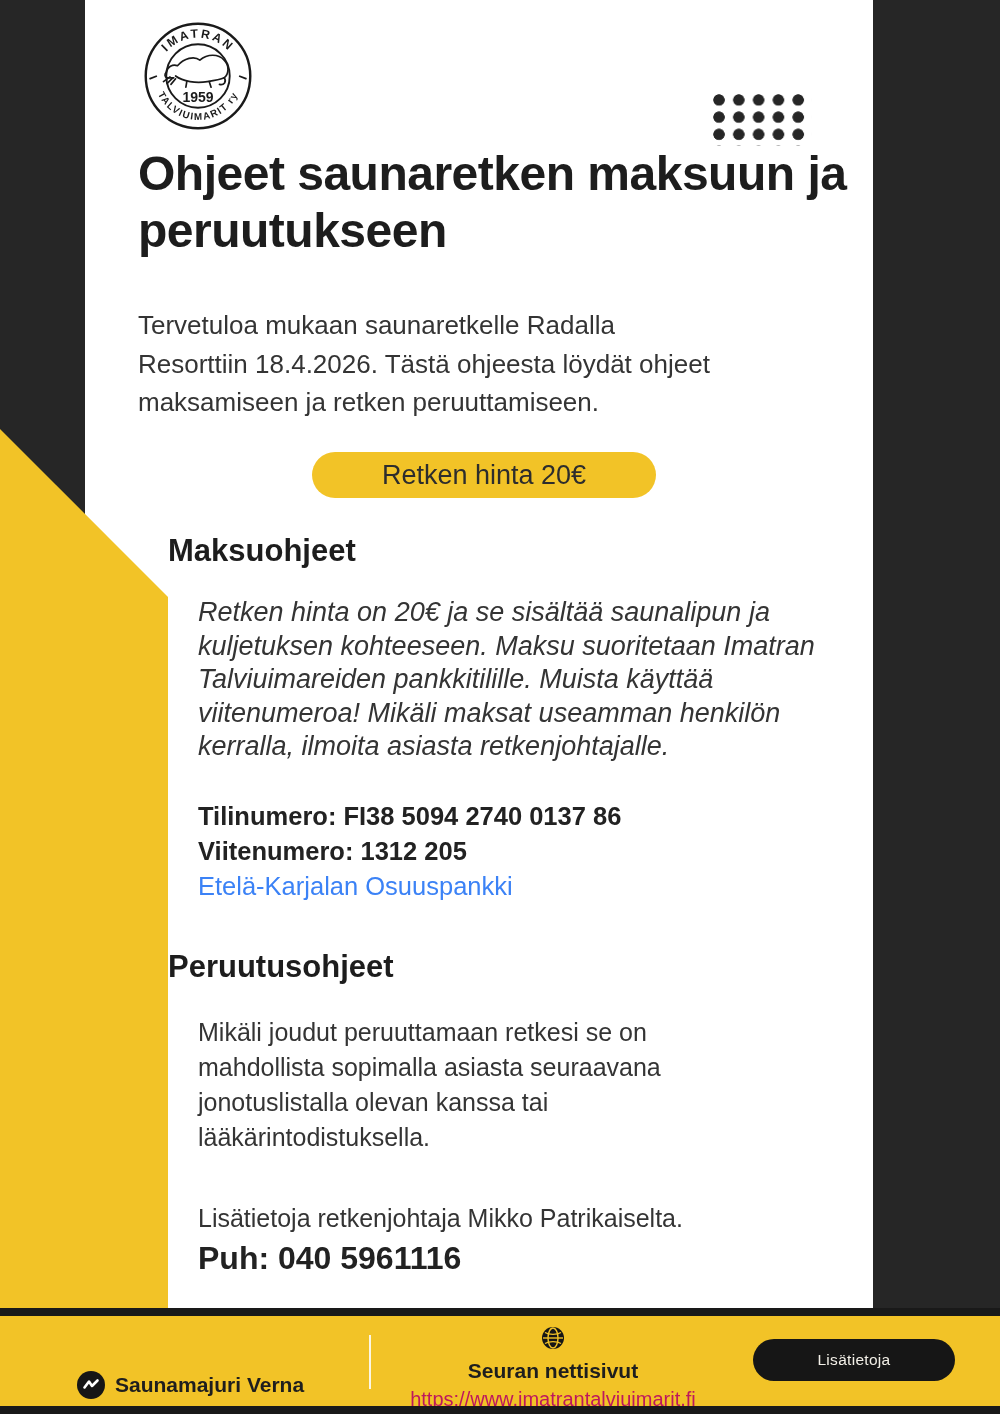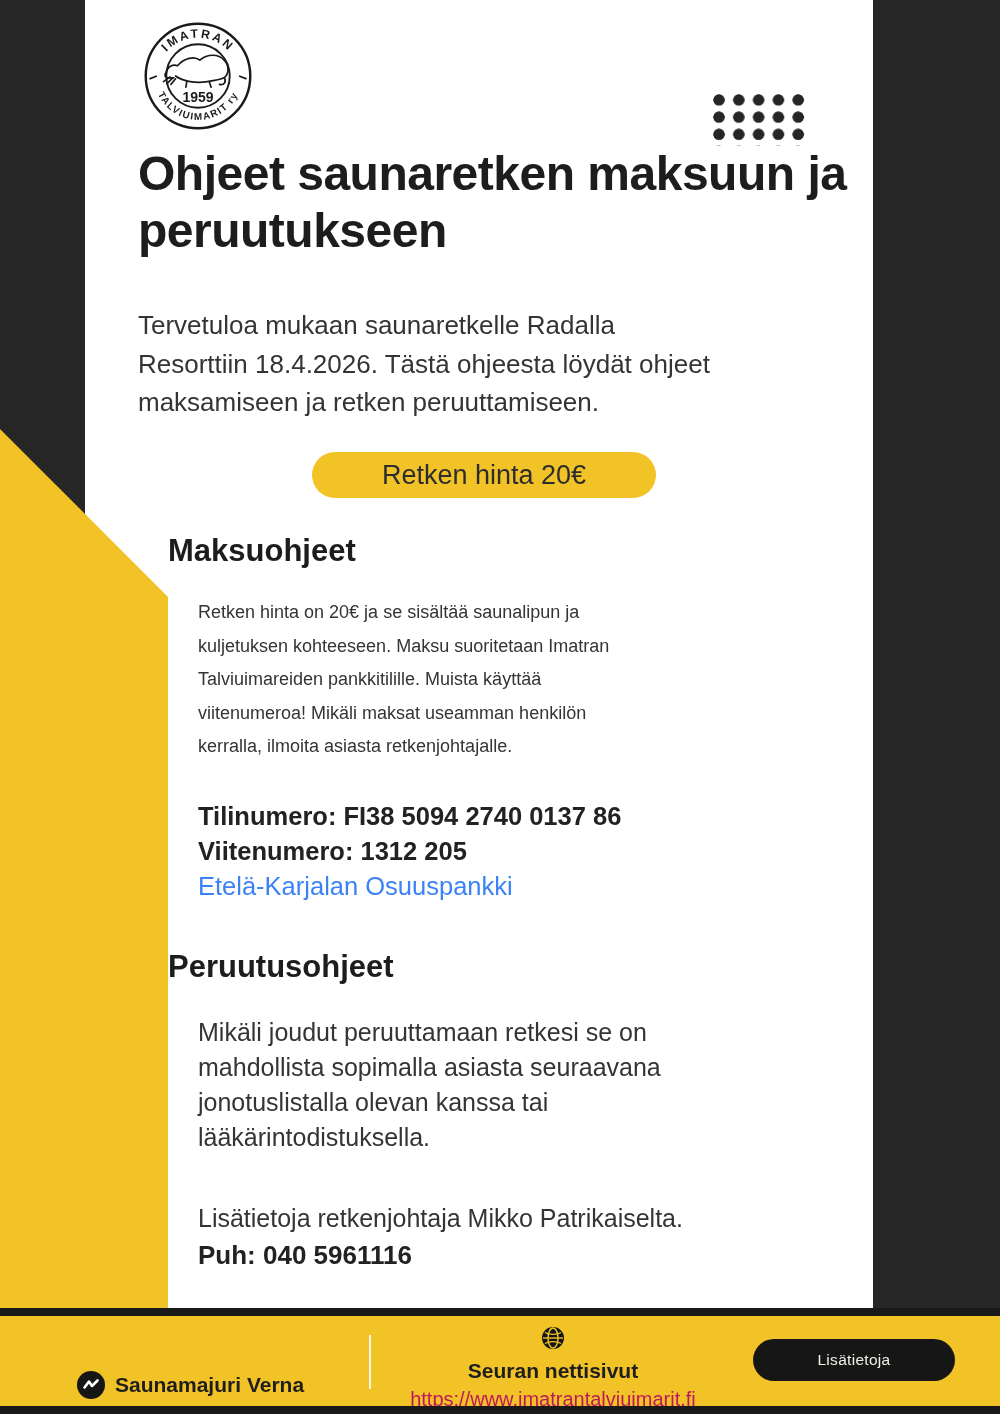--- a/index.html
+++ b/index.html
@@ -31,29 +31,29 @@
     position:absolute; left:312px; top:452px; width:344px; height:46px;
     background:#F2C327; border-radius:28px; display:flex; align-items:center; justify-content:center;
     font-size:27px; font-weight:500; color:#2d2d2d;
   }
   h2.section {
     position:absolute; left:168px; width:672px; margin:0; 
     font-size:31px; font-weight:800; color:#1d1d1d;
   }
   .h-payment { top:533px; }
   .h-cancel  { top:949px; }
-  .payment-body { left:198px; top:596px; width:680px; font-size:18px; line-height:33.6px; }
+  .payment-body { left:198px; top:596px; width:680px; font-size:27px; line-height:33.6px;font-style:italic; }
   .account { position:absolute; left:198px; top:799px; width:640px; font-size:25.5px; line-height:35px; }
   .account .bold-line { font-weight:700; color:#222; }
   .account .light-line { font-weight:300; color:#3b82f6; }
   .cancel-body { left:198px; top:1015px; width:680px; font-size:25px; line-height:35px; }
   .contact-line { left:198px; top:1202px; width:680px; font-size:25px; line-height:32px; }
   .phone-line {
     position:absolute; left:198px; top:1240px; width:680px; margin:0;
-    font-size:26px; font-weight:700; color:#222;
+    font-size:32px; font-weight:700; color:#222;
   }
   .footer-strip { position:absolute; left:0; top:1308px; width:1000px; height:8px; background:#191919; }
   .footer { position:absolute; left:0; top:1316px; width:1000px; height:90px; background:#F2C327; }
   .footer-bottom { position:absolute; left:0; top:1406px; width:1000px; height:8px; background:#191919; }
   .f-left { position:absolute; left:76px; top:10px;margin-top:44px; }
   .f-left .name-row { display:flex; align-items:center; gap:9px; }
   .f-name { font-size:21px; font-weight:700; color:#1e1e1e; }
   .f-phone { margin:6px 0 0 39px; font-size:24px; font-weight:300; color:#000000; }
   .f-divider { position:absolute; left:369px; top:19px; width:2px; height:54px; background:#FBF6E3; }
   .f-center { position:absolute; left:383px; top:10px; width:340px; text-align:center; }

